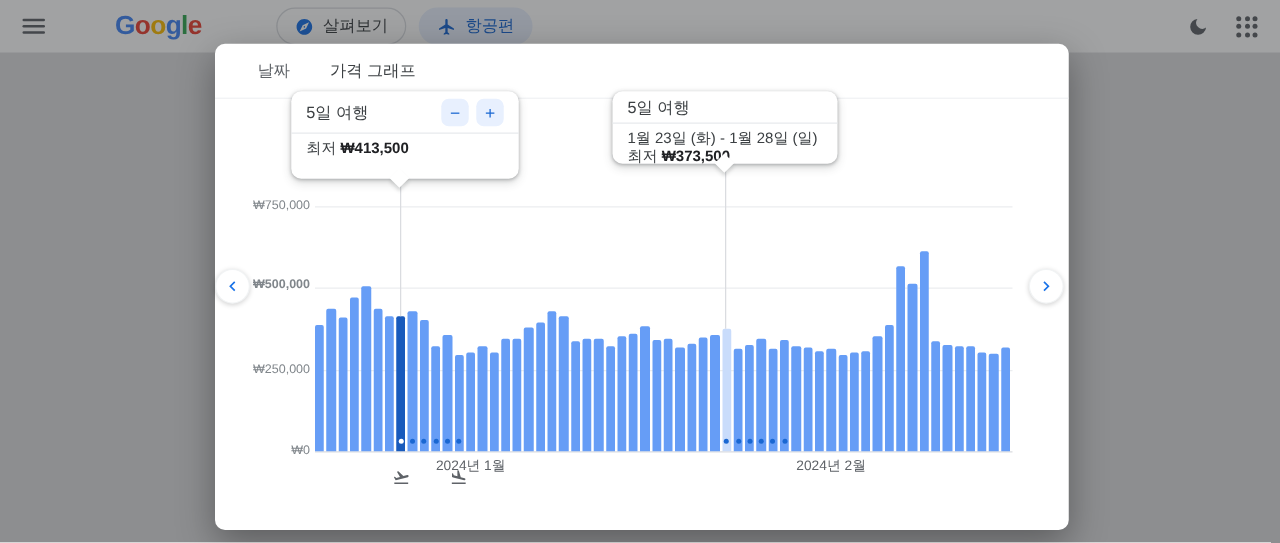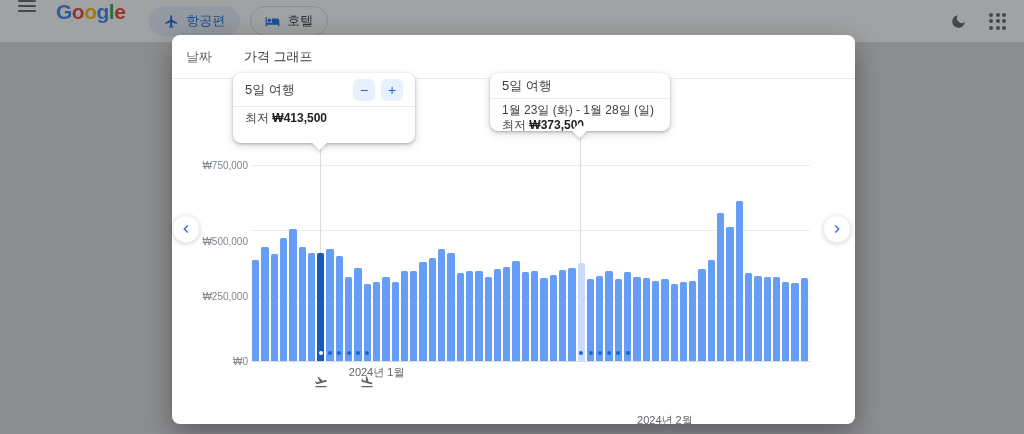--- a/index.html
+++ b/index.html
@@ -5,21 +5,21 @@
   * { box-sizing: border-box; margin: 0; padding: 0; }
   html,body { width:1024px; height:434px; overflow:hidden; }
   body {
     font-family: "Liberation Sans", "DejaVu Sans", sans-serif;
     position: relative;
     background:#dcdcde;
   }
   
   .page-header {
     position:absolute; top:0; left:0; right:0; height:42px;
-    background:#ffffff; display:flex; padding:0 18px; z-index:1;
+    background:#ffffff; display:flex; align-items:center; padding:0 18px; z-index:1;gap:36px;
   }
   .hamburger { width:18px; height:12px; display:flex; flex-direction:column; justify-content:space-between; margin-right:20px; cursor:pointer; }
   .hamburger span { display:block; height:2px; background:#5f6368; border-radius:1px; }
   .logo { font-size:21px; font-weight:bold; letter-spacing:-0.5px; margin-right:24px; cursor:pointer; }
   .chips { display:flex; gap:10px; align-items:center; }
   .chip {
     display:inline-flex; align-items:center; gap:7px; height:30px; padding:0 14px;
     border:1px solid #dadce0; border-radius:15px; background:#fff;
     font-size:13px; color:#3c4043; cursor:pointer; white-space:nowrap;
   }
@@ -31,21 +31,21 @@
   .apps-grid { display:grid; grid-template-columns:repeat(3,4px); grid-template-rows:repeat(3,4px); gap:2.5px; cursor:pointer; }
   .apps-grid i { background:#5f6368; border-radius:50%; width:4px; height:4px; }
   
   .scrim { position:absolute; inset:0; background:rgba(32,33,36,0.42); z-index:10; }
   
   .dialog {
     position:absolute; left:172px; top:35px; width:683px; height:389px;
     background:#fff; border-radius:8px; z-index:20;
     box-shadow:0 10px 30px rgba(0,0,0,0.35);
   }
-  .tabbar { position:absolute; top:0; left:0; right:0; height:44px; border-bottom:1px solid #e8eaed; display:flex; align-items:stretch; padding-left:12px; border-radius:8px 8px 0 0; }
+  .tabbar { position:absolute; top:0; left:0; right:0; height:44px; border-bottom:1px solid #e8eaed; display:flex; align-items:stretch; padding-left:32px; border-radius:8px 8px 0 0; }
   .tab { position:relative; display:flex; align-items:center; padding:0 2px; margin-right:28px; font-size:13px; color:#5f6368; cursor:pointer; }
   .tab.active { color:#3c4043; font-weight:500; }
   .tab .underline { position:absolute; left:-6px; right:-6px; bottom:0; height:3px; background:#1a73e8; border-radius:3px 3px 0 0; }
   
   .ylabel { position:absolute; right:607px; transform:translateY(-50%); font-size:10px; color:#80868b; white-space:nowrap; }
   .gridline { position:absolute; left:80px; width:558px; height:1px; background:#ebedef; }
   .gridline.base { background:#dadce0; }
   .plot { position:absolute; left:80px; top:130px; width:558px; height:196px; }
   .bar { position:absolute; bottom:0; width:7.4px; background:#669df6; border-radius:1.5px 1.5px 0 0; cursor:pointer; }
   .bar.selected { background:#185abc; }
@@ -84,31 +84,31 @@
 <body>
 
 <div class="page-header">
   <div class="hamburger">
       <span></span>
       <span></span>
       <span></span>
     </div>
   <div class="logo"><span style="color: rgb(66, 133, 244);">G</span><span style="color: rgb(234, 67, 53);">o</span><span style="color: rgb(251, 188, 4);">o</span><span style="color: rgb(66, 133, 244);">g</span><span style="color: rgb(52, 168, 83);">l</span><span style="color: rgb(234, 67, 53);">e</span></div>
   <div class="chips">
+      <div class="chip">
+        <svg viewBox="0 0 24 24">
+          <path d="M12 2C6.48 2 2 6.48 2 12s4.48 10 10 10 10-4.48 10-10S17.52 2 12 2zm2.19 12.19L6 18l3.81-8.19L18 6l-3.81 8.19zM12 13c.55 0 1-.45 1-1s-.45-1-1-1-1 .45-1 1 .45 1 1 1z"></path>
+        </svg>
+        <span>살펴보기</span>
+      </div>
       <div class="chip active">
         <svg viewBox="0 0 24 24">
           <path d="M21 16v-2l-8-5V3.5c0-.83-.67-1.5-1.5-1.5S10 2.67 10 3.5V9l-8 5v2l8-2.5V19l-2 1.5V22l3.5-1 3.5 1v-1.5L13 19v-5.5l8 2.5z"></path>
         </svg>
         <span>항공편</span>
-      </div>
-      <div class="chip">
-        <svg viewBox="0 0 24 24">
-          <path d="M7 13c1.66 0 3-1.34 3-3S8.66 7 7 7s-3 1.34-3 3 1.34 3 3 3zm12-6h-8v7H3V5H1v15h2v-3h18v3h2v-9c0-2.21-1.79-4-4-4z"></path>
-        </svg>
-        <span>호텔</span>
       </div>
     </div>
   <div class="header-right">
     <div class="moon-btn">
       <svg viewBox="0 0 24 24">
           <path d="M21 12.79A9 9 0 1 1 11.21 3 7 7 0 0 0 21 12.79z"></path>
         </svg>
     </div>
     <div class="apps-grid">
       <i></i>
@@ -138,21 +138,21 @@
     </div>
   </div>
 
   <div>
     <div id="grid-layer">
         <div class="gridline base" style="top: 326px;"></div>
         <div class="ylabel" style="top: 326px;">₩0</div>
         <div class="gridline" style="top: 260.667px;"></div>
         <div class="ylabel" style="top: 260.667px;">₩250,000</div>
         <div class="gridline" style="top: 195.333px;"></div>
-        <div class="ylabel" style="top: 206px;">₩500,000</div>
+        <div class="ylabel" style="top: 193px; font-weight: bold;">₩500,000</div>
         <div class="gridline" style="top: 130px;"></div>
         <div class="ylabel" style="top: 130px;">₩750,000</div>
       </div>
     <div class="plot" id="plot">
         <div class="bar" style="left: 0px; height: 100.613px;"></div>
         <div class="bar" style="left: 9.3px; height: 113.68px;"></div>
         <div class="bar" style="left: 18.6px; height: 107.147px;"></div>
         <div class="bar" style="left: 27.9px; height: 122.827px;"></div>
         <div class="bar" style="left: 37.2px; height: 131.973px;"></div>
         <div class="bar" style="left: 46.5px; height: 114.464px;"></div>
@@ -218,21 +218,21 @@
         <div class="bar" style="left: 492.9px; height: 87.5467px;"></div>
         <div class="bar" style="left: 502.2px; height: 85.456px;"></div>
         <div class="bar" style="left: 511.5px; height: 84.4107px;"></div>
         <div class="bar" style="left: 520.8px; height: 84.4107px;"></div>
         <div class="bar" style="left: 530.1px; height: 79.4453px;"></div>
         <div class="bar" style="left: 539.4px; height: 77.616px;"></div>
         <div class="bar" style="left: 548.7px; height: 82.5813px;"></div>
       </div>
     <div id="xaxis-layer">
         <div class="month-label" style="left: 204.6px;">2024년 1월</div>
-        <div class="month-label" style="left: 492.9px; margin-top: 48px;">2024년 2월</div>
+        <div class="month-label" style="left: 492.9px;">2024년 2월</div>
         <div class="axis-icon" style="left: 148.8px;">
           <svg viewBox="0 0 24 24">
             <path d="M2.5 19h19v2h-19zm19.57-9.36c-.21-.8-1.04-1.28-1.84-1.06L14.92 10l-6.9-6.43-1.93.51 4.14 7.17-4.97 1.33-1.97-1.54-1.45.39 1.82 3.16.77 1.33 1.6-.43 5.31-1.42 4.35-1.16L21 11.49c.81-.22 1.28-1.05 1.07-1.85z"></path>
           </svg>
         </div>
         <div class="axis-icon" style="left: 195.3px;">
           <svg viewBox="0 0 24 24">
             <path d="M2.5 19h19v2h-19zM9.68 13.27l4.35 1.16 5.31 1.42c.8.21 1.62-.26 1.84-1.06.21-.8-.26-1.62-1.06-1.84l-5.31-1.42-2.76-9.03L10.12 2v8.28L5.15 8.95l-.93-2.32-1.45-.39v5.17l1.6.43 5.31 1.43z"></path>
           </svg>
         </div>

